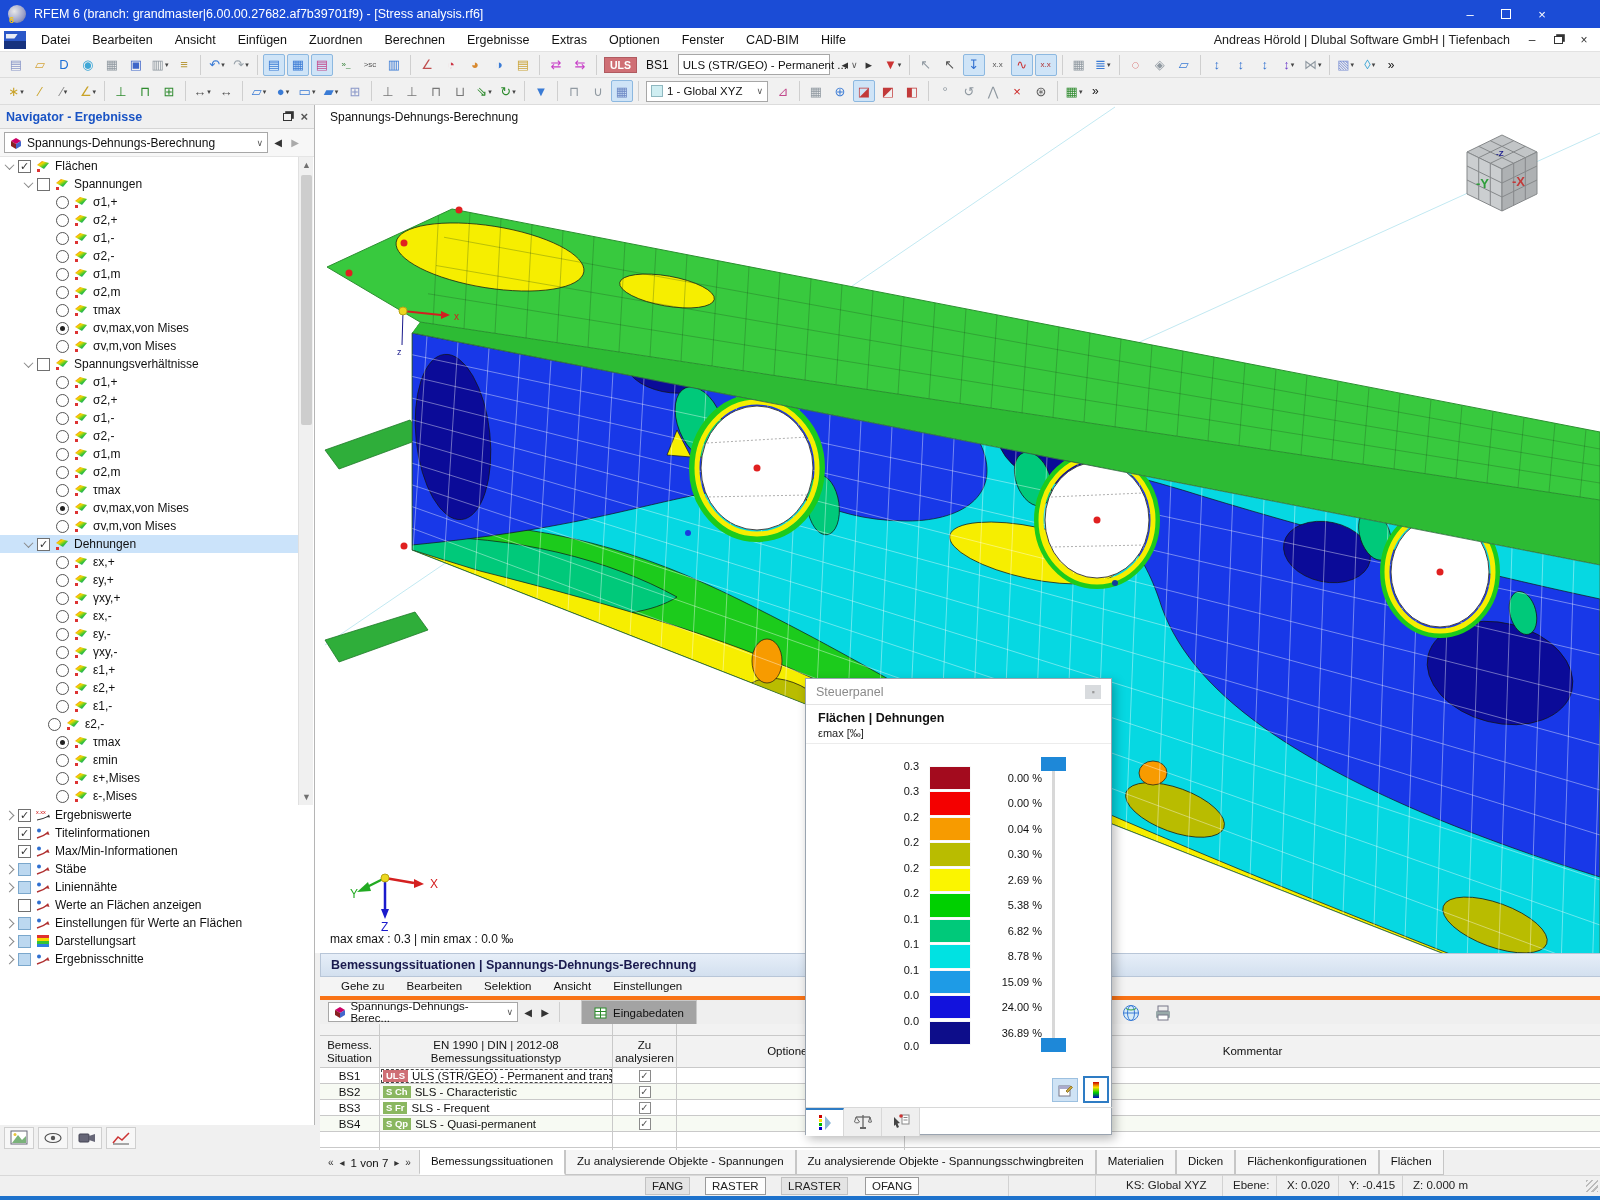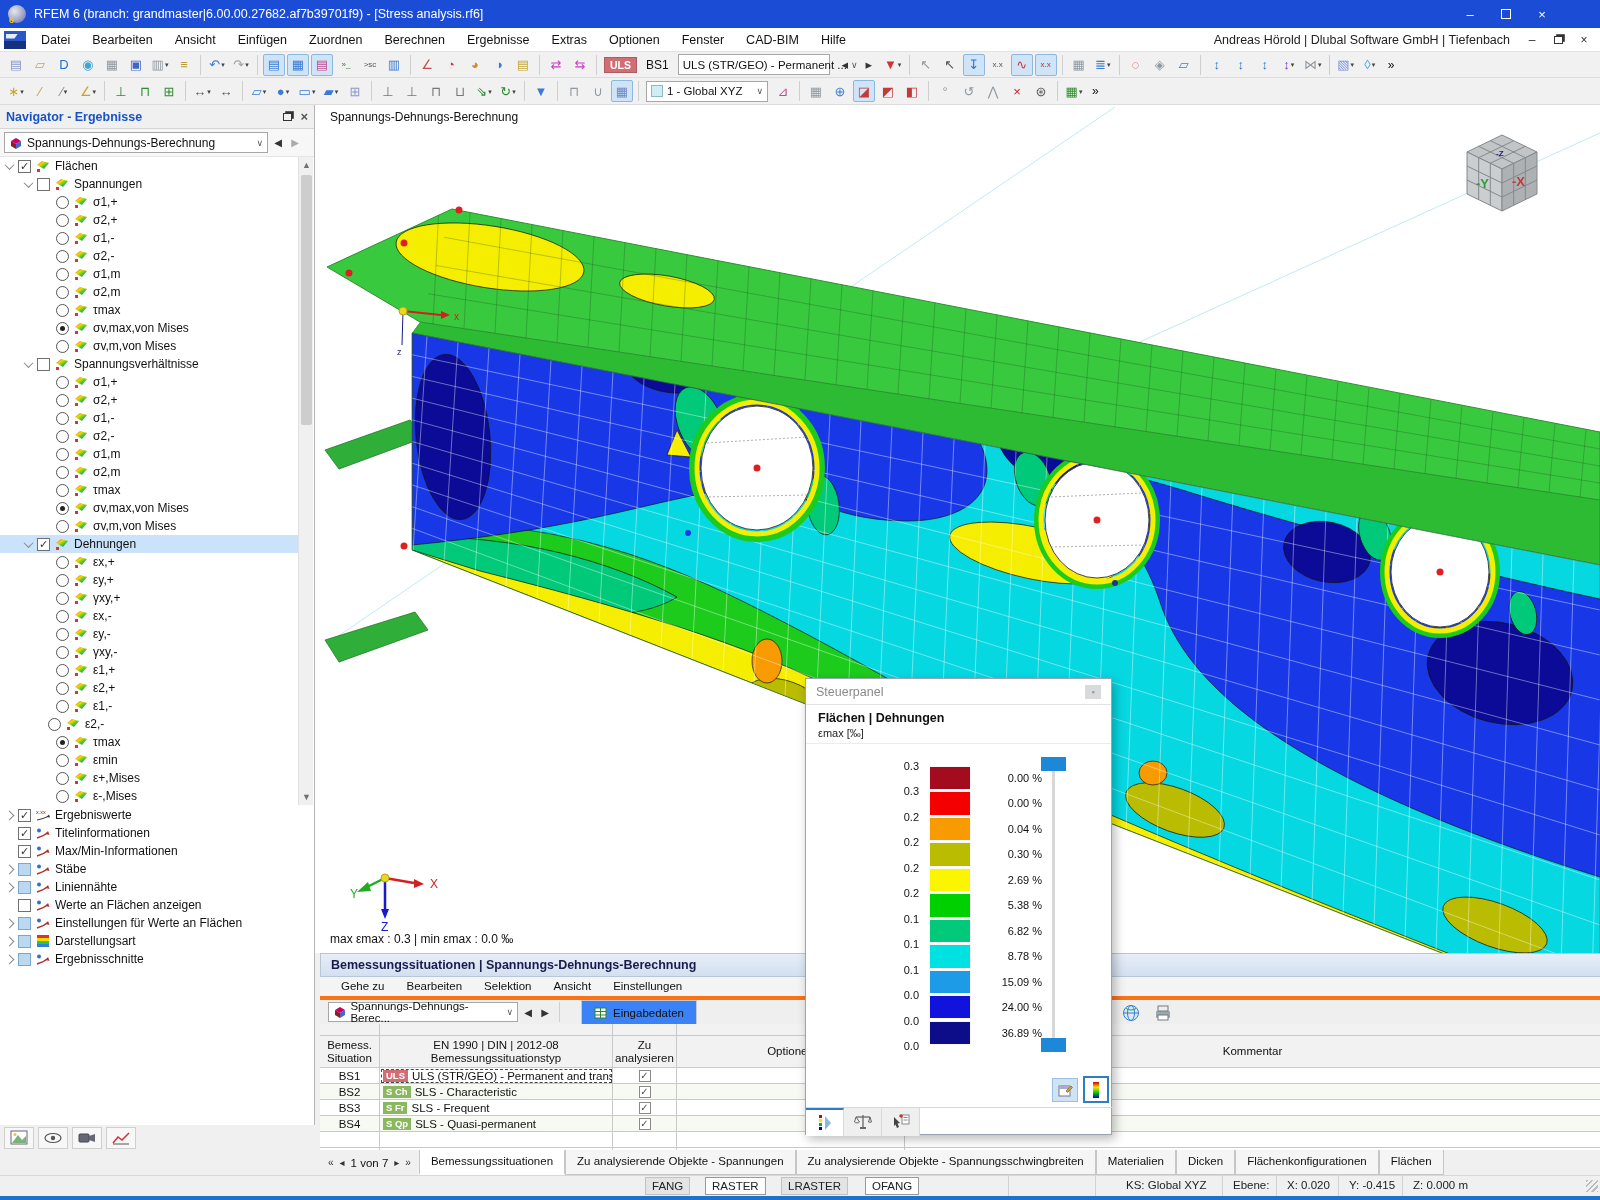--- a/index.html
+++ b/index.html
@@ -94,21 +94,21 @@
   .sptab{width:38px;height:28px;display:flex;align-items:center;justify-content:center;border-right:1px solid #d8d8d8;background:#efefef}
   .sptab.active{background:#fff;border-top:2px solid #2e7cc4}
   
   #tp-title{left:320px;top:953px;width:1388px;height:24px;background:linear-gradient(180deg,#e6eef8,#d3e0ef);
             border:1px solid #b8c6d8;display:flex;align-items:center;padding:0 10px;font-weight:bold;font-size:12.5px;color:#1a1a4e}
   #tp-title .ticons{margin-left:auto;display:flex;gap:10px;color:#444;font-weight:normal;align-items:center}
   #tp-menu{left:320px;top:977px;width:1280px;height:23px;background:#f4f4f4;border-bottom:4px solid #f97316;display:flex;align-items:center;padding-left:10px}
   #tp-menu .mitem{font-size:11.5px;height:23px;line-height:23px}
   #tp-toolrow{left:320px;top:1000px;width:1280px;height:24px;background:#efefef;display:flex;align-items:center;padding-left:8px;gap:3px}
   #tp-combo{width:190px;height:20px;background:#fff;border:1px solid #a7a7a7;display:flex;align-items:center;gap:5px;padding:0 4px;font-size:11.5px}
-  #tp-tab{margin-left:14px;height:24px;background:#3b82f6;border:1px solid #c8c8c8;border-bottom:none;display:flex;align-items:center;gap:6px;padding:0 12px;font-size:11.5px}
+  #tp-tab{margin-left:14px;height:24px;background:#a3a3a3;border:1px solid #c8c8c8;border-bottom:none;display:flex;align-items:center;gap:6px;padding:0 12px;font-size:11.5px}
   .tp-ricon{position:absolute;top:1002px;width:26px;height:21px;display:flex;align-items:center;justify-content:center;border:1px solid transparent}
   #tablewrap{left:320px;top:1024px;width:1280px;height:126px;background:#fff;font-size:11.5px}
   .hrow,.drow{display:flex}
   .hcell,.dcell{border-right:1px solid #c9c9c9;border-bottom:1px solid #c9c9c9;overflow:hidden;white-space:nowrap}
   .hcell{background:#f2f2f2;display:flex;flex-direction:column;align-items:center;justify-content:center;line-height:13px}
   .c1{width:60px}.c2{width:233px}.c3{width:64px}.c4{width:228px}.c5{width:695px;border-right:none}
   .drow{height:16px}
   .dcell{display:flex;align-items:center;padding:0 3px}
   .dcell.center{justify-content:center;padding:0}
   .rowbadge{font-size:9.5px;font-weight:bold;color:#fff;padding:0 3px;margin-right:4px;line-height:12px}

